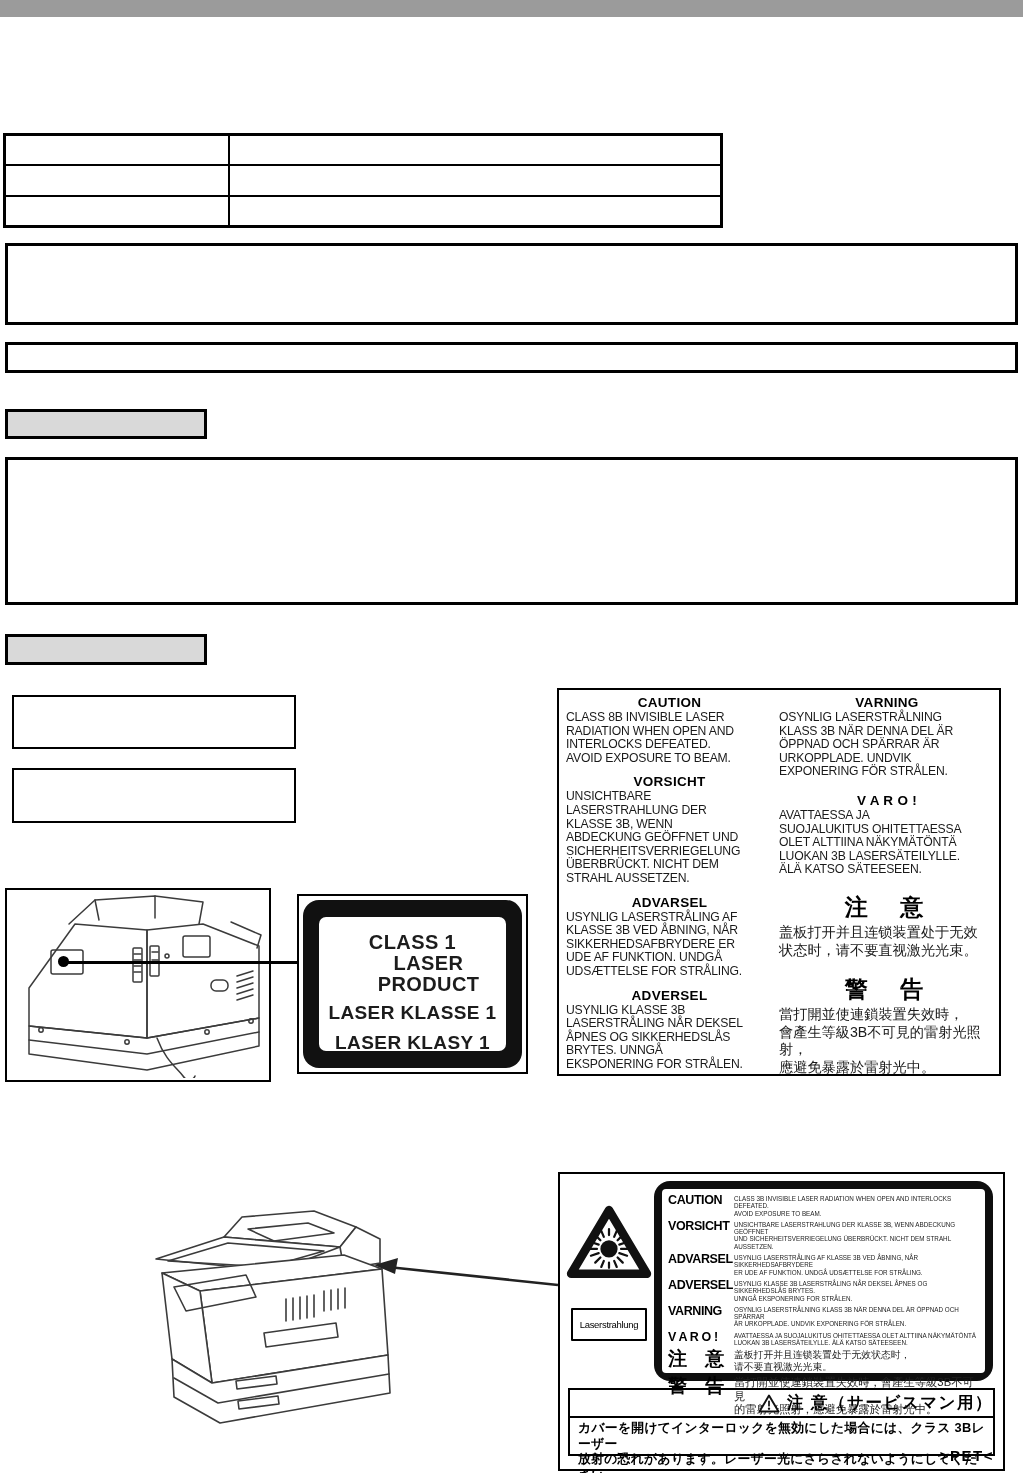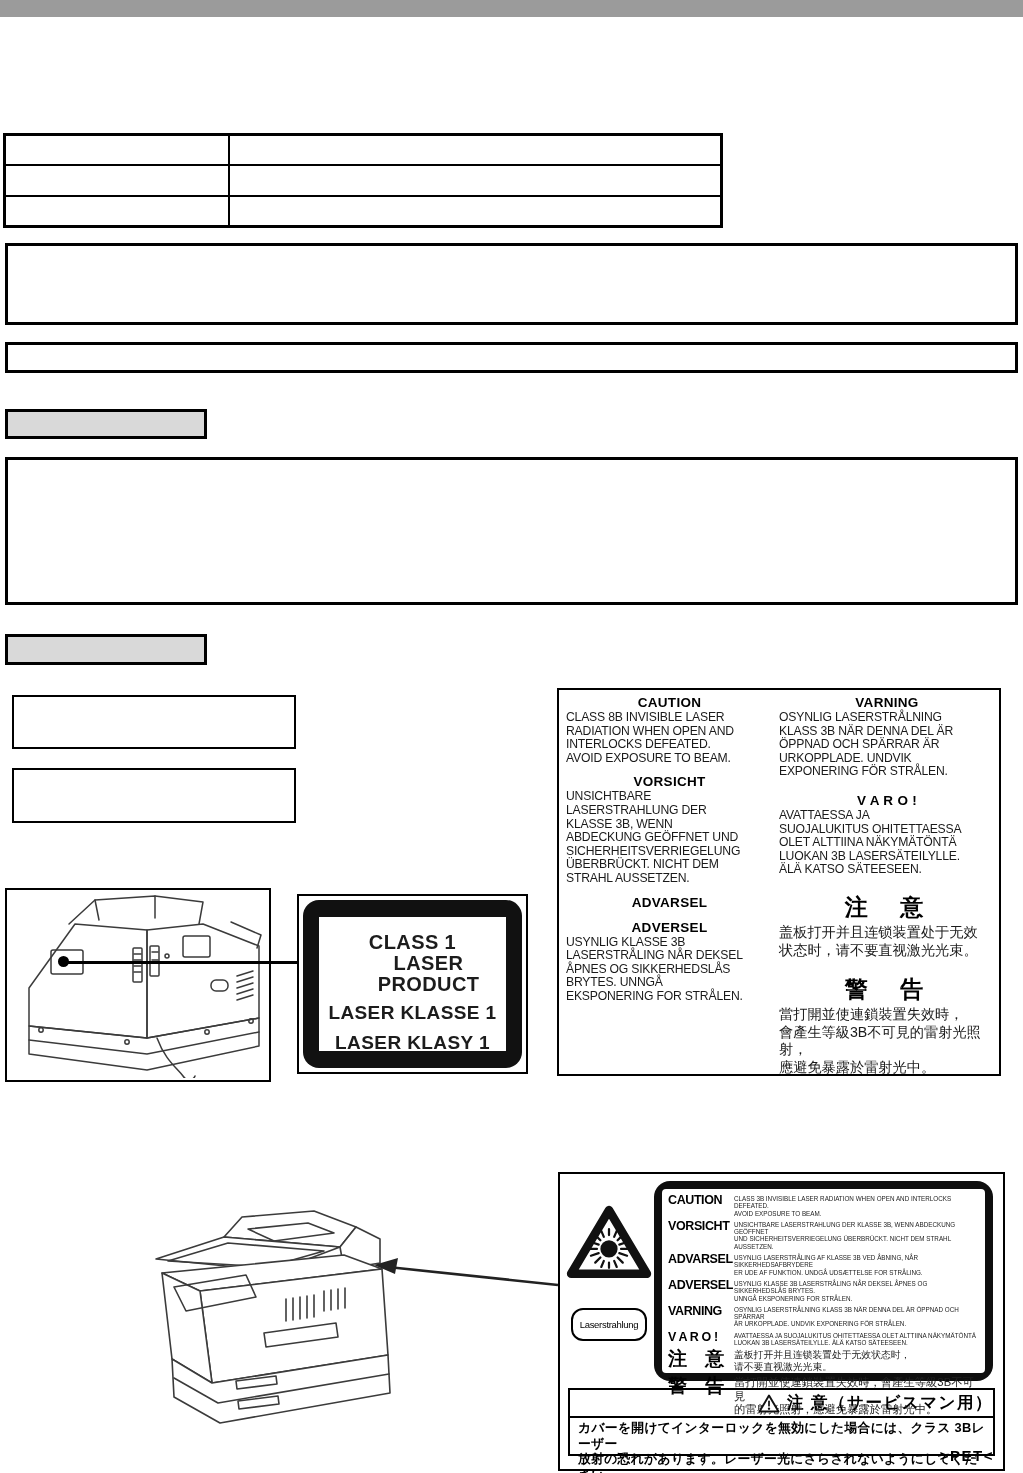--- a/index.html
+++ b/index.html
@@ -38,33 +38,33 @@
 
   
   .copier-back-box{left:5px;top:888px;width:266px;height:194px;border:2px solid #000;}
   .connector-line{left:64px;top:961px;width:234px;height:3px;background:#000;}
   .connector-dot{left:58px;top:956px;width:11px;height:11px;border-radius:50%;background:#000;}
 
   
   .class1{left:297px;top:894px;width:231px;height:180px;border:2px solid #000;background:#fff;}
   .class1-black{position:absolute;inset:4px;background:#111;border-radius:16px;}
   .class1-white{position:absolute;left:20px;right:20px;top:21px;bottom:21px;background:#fff;
-                text-align:center;color:#1c1c1c;font-weight:bold;}
+                text-align:center;color:#1c1c1c;font-weight:bold;border-radius:7px;}
   .c1-l1{margin-top:15px;font-size:20px;line-height:21px;letter-spacing:.4px;}
   .c1-l2{font-size:20px;line-height:21px;letter-spacing:.4px;margin-left:32px;}
   .c1-l3{margin-top:7px;font-size:19px;letter-spacing:.4px;}
   .c1-l4{margin-top:8px;font-size:19px;letter-spacing:.4px;}
 
   
   .bottom-figure{left:128px;top:1203px;width:434px;height:266px;}
 
   
   .bottom-label{left:558px;top:1172px;width:447px;height:299px;border:2px solid #000;background:#fff;}
   .tri{position:absolute;left:6px;top:30px;width:86px;height:76px;}
-  .lstr{position:absolute;left:11px;top:134px;width:72px;height:29px;border:2px solid #000;border-radius:12px;
+  .lstr{position:absolute;left:11px;top:134px;width:72px;height:29px;border:2px solid #000;border-radius:1px;
         display:flex;align-items:center;justify-content:center;font-size:9.5px;letter-spacing:-.3px;
         transform-origin:center;}
   .black-panel{position:absolute;left:94px;top:7px;width:339px;height:200px;background:#0e0e0e;border-radius:16px;}
   .white-panel{position:absolute;inset:8px;background:#fff;border-radius:4px;padding:5px 4px 2px 6px;box-sizing:border-box;}
   .lr{display:flex;align-items:flex-start;margin-bottom:3px;}
   .lr .h{flex:0 0 66px;width:66px;font-weight:bold;font-size:12.5px;letter-spacing:-.4px;line-height:1;}
   .lr .b{flex:1;font-size:6.3px;line-height:7.3px;white-space:pre-line;color:#222;padding-top:1px;}
   .lr.cjk .h{font-size:19px;letter-spacing:2px;word-spacing:9px;}
   .lr.cjk-cn .b{font-size:9.8px;line-height:12px;padding-top:0;}
   .lr.cjk-tw .b{font-size:11.3px;line-height:13.5px;padding-top:0;}
@@ -118,20 +118,25 @@
         <div class="lp-b">UNSICHTBARE
 LASERSTRAHLUNG DER
 KLASSE 3B, WENN
 ABDECKUNG GEÖFFNET UND
 SICHERHEITSVERRIEGELUNG
 ÜBERBRÜCKT. NICHT DEM
 STRAHL AUSSETZEN.</div>
       </div>
       <div class="lp-sec">
         <div class="lp-h">ADVARSEL</div>
+        <div class="lp-b">USYNLIG LASERSTRÅLING AF
+KLASSE 3B VED ÅBNING, NÅR
+SIKKERHEDSAFBRYDERE ER
+UDE AF FUNKTION. UNDGÅ
+UDSÆTTELSE FOR STRÅLING.</div>
       </div>
       <div class="lp-sec">
         <div class="lp-h">ADVERSEL</div>
         <div class="lp-b">USYNLIG KLASSE 3B
 LASERSTRÅLING NÅR DEKSEL
 ÅPNES OG SIKKERHEDSLÅS
 BRYTES. UNNGÅ
 EKSPONERING FOR STRÅLEN.</div>
       </div>
     </div>

